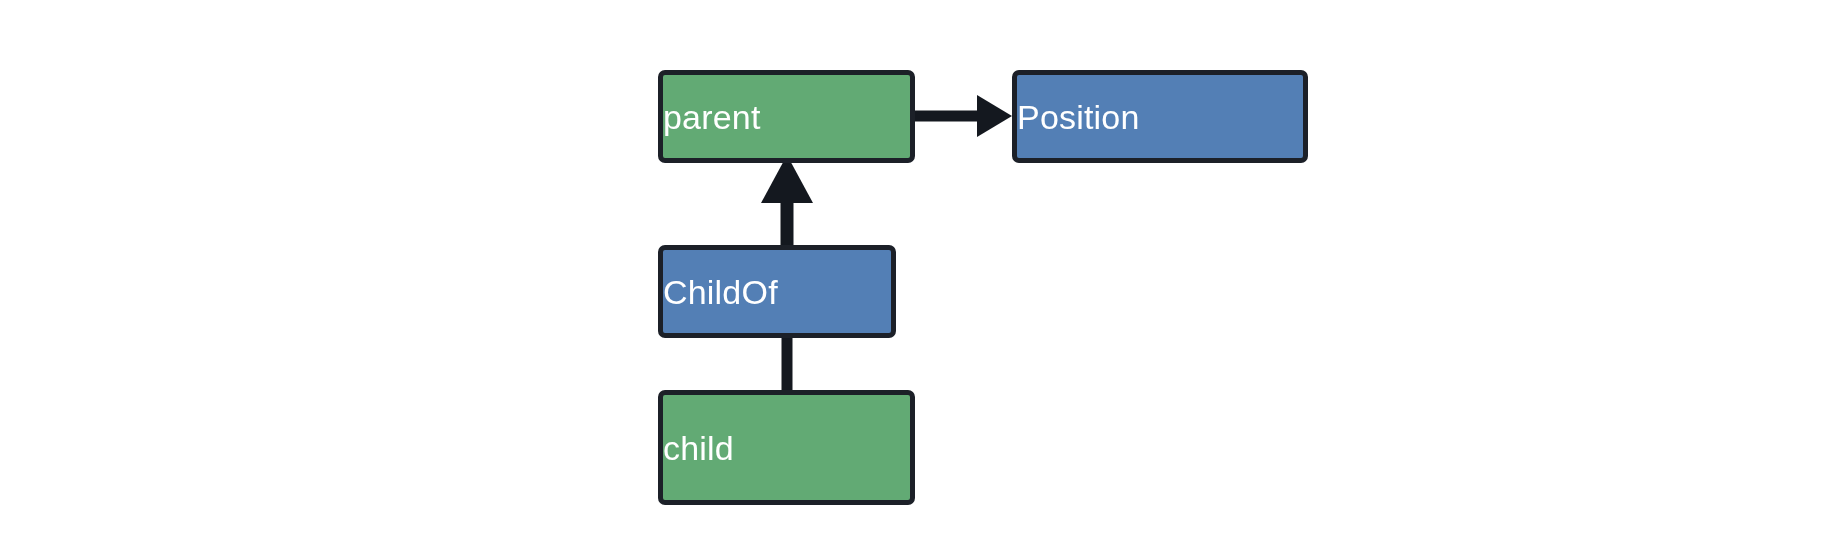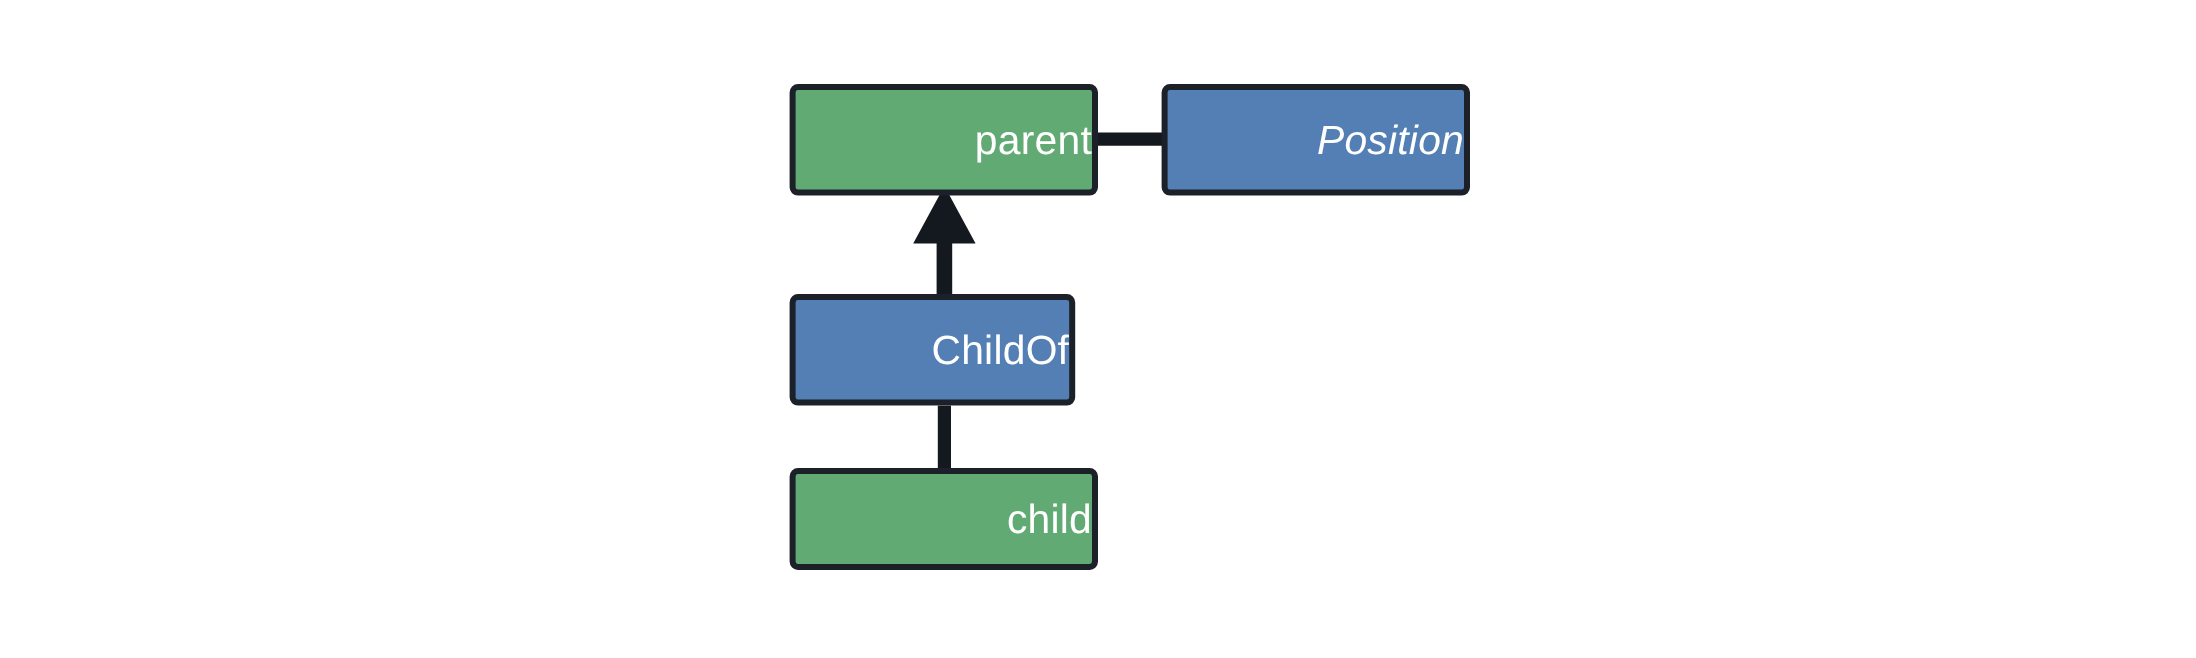--- a/index.html
+++ b/index.html
@@ -17,21 +17,21 @@
     background: #ffffff;
     overflow: hidden;
   }
   .node {
     position: absolute;
     box-sizing: border-box;
     border: 5px solid #1c2028;
     border-radius: 7px;
     display: flex;
     align-items: center;
-    justify-content: flex-end;
+    justify-content: flex-start;
     color: #ffffff;
     font-size: 34px;
     font-weight: 400;
     letter-spacing: 0.2px;
     line-height: 1;
     font-family: "Liberation Sans", sans-serif;
     user-select: none;
   }
   .node-entity { background: #62aa74; }
   .node-component { background: #537fb5; }
@@ -64,25 +64,25 @@
 
     <g>
       <line x1="787" y1="390" x2="787" y2="338" stroke="#14181f" stroke-width="11"></line>
     </g>
   </svg>
 
   <div class="node node-entity" style="left:658px; top:70px; width:257px; height:93px;">
     <span>parent</span>
   </div>
 
-  <div class="node node-component" style="left:968px; top:70px; width:257px; height:93px;font-style:italic;">
+  <div class="node node-component" style="left:1012px; top:70px; width:296px; height:93px;">
     <span>Position</span>
   </div>
 
   <div class="node node-component" style="left:658px; top:245px; width:238px; height:93px;">
     <span>ChildOf</span>
   </div>
 
-  <div class="node node-entity" style="left:658px; top:390px; width:257px; height:85px;">
+  <div class="node node-entity" style="left:658px; top:390px; width:257px; height:115px;">
     <span>child</span>
   </div>
 
 </div>
 
 </body></html>

